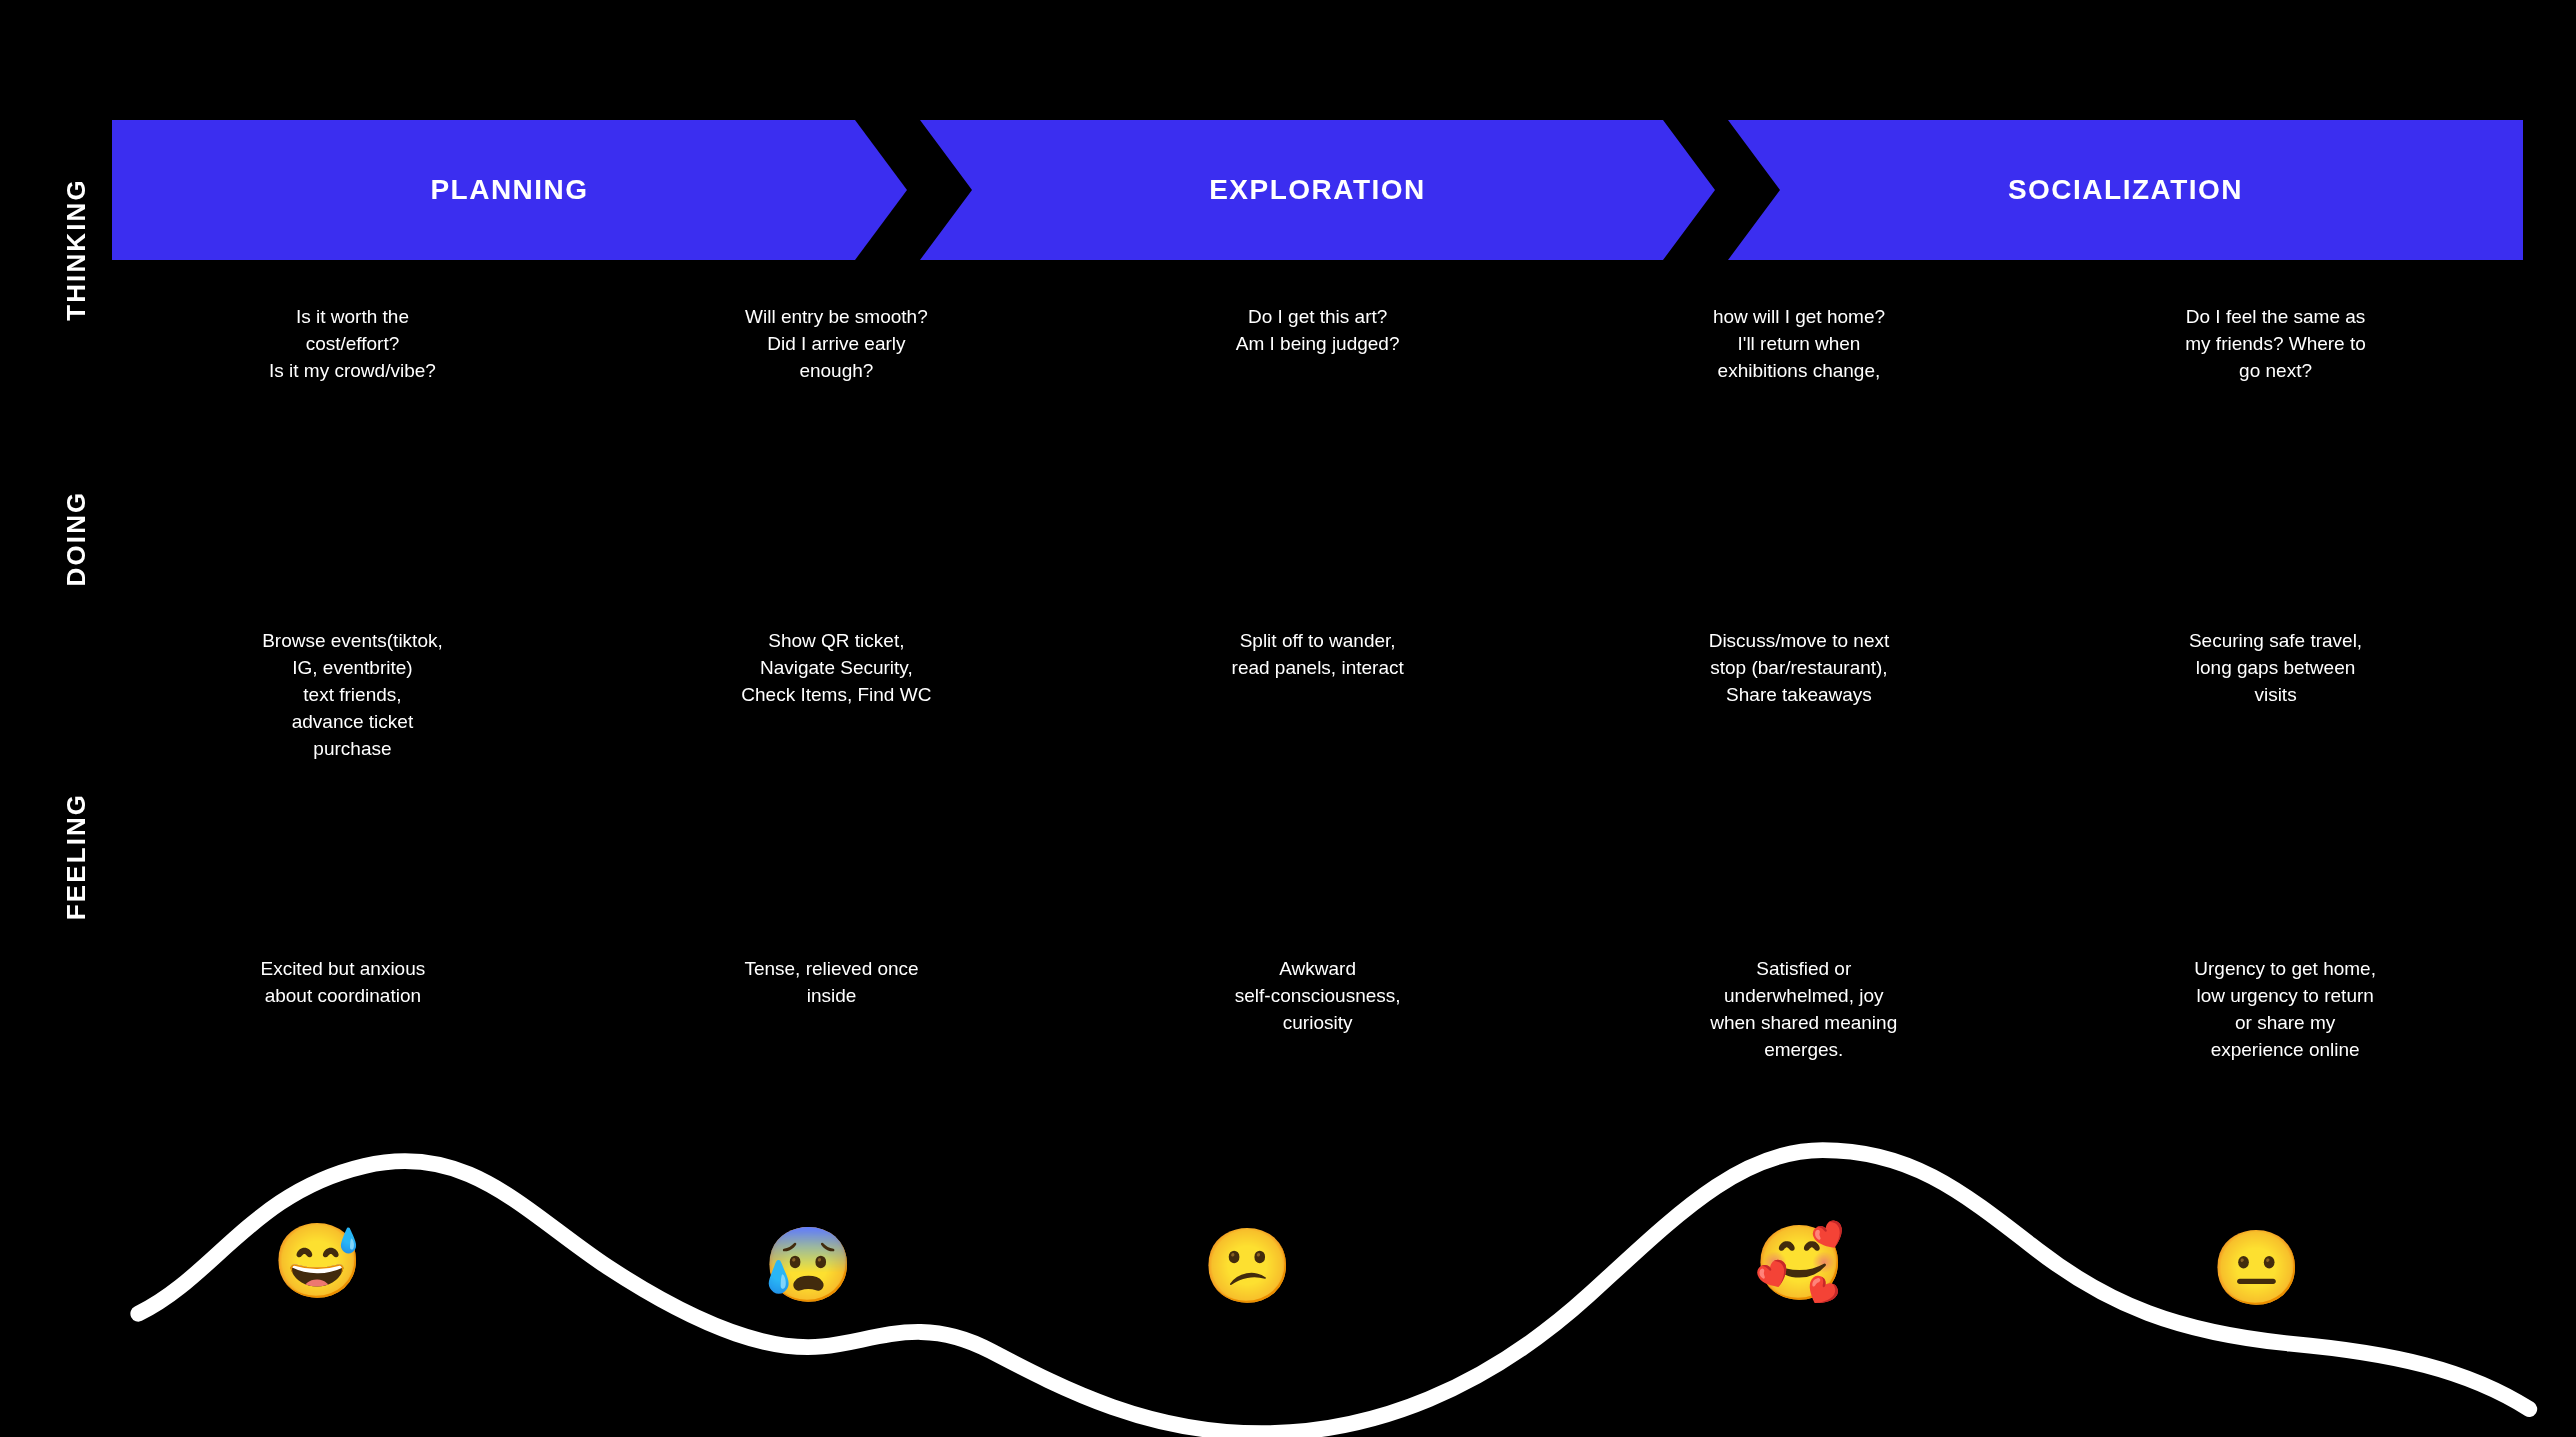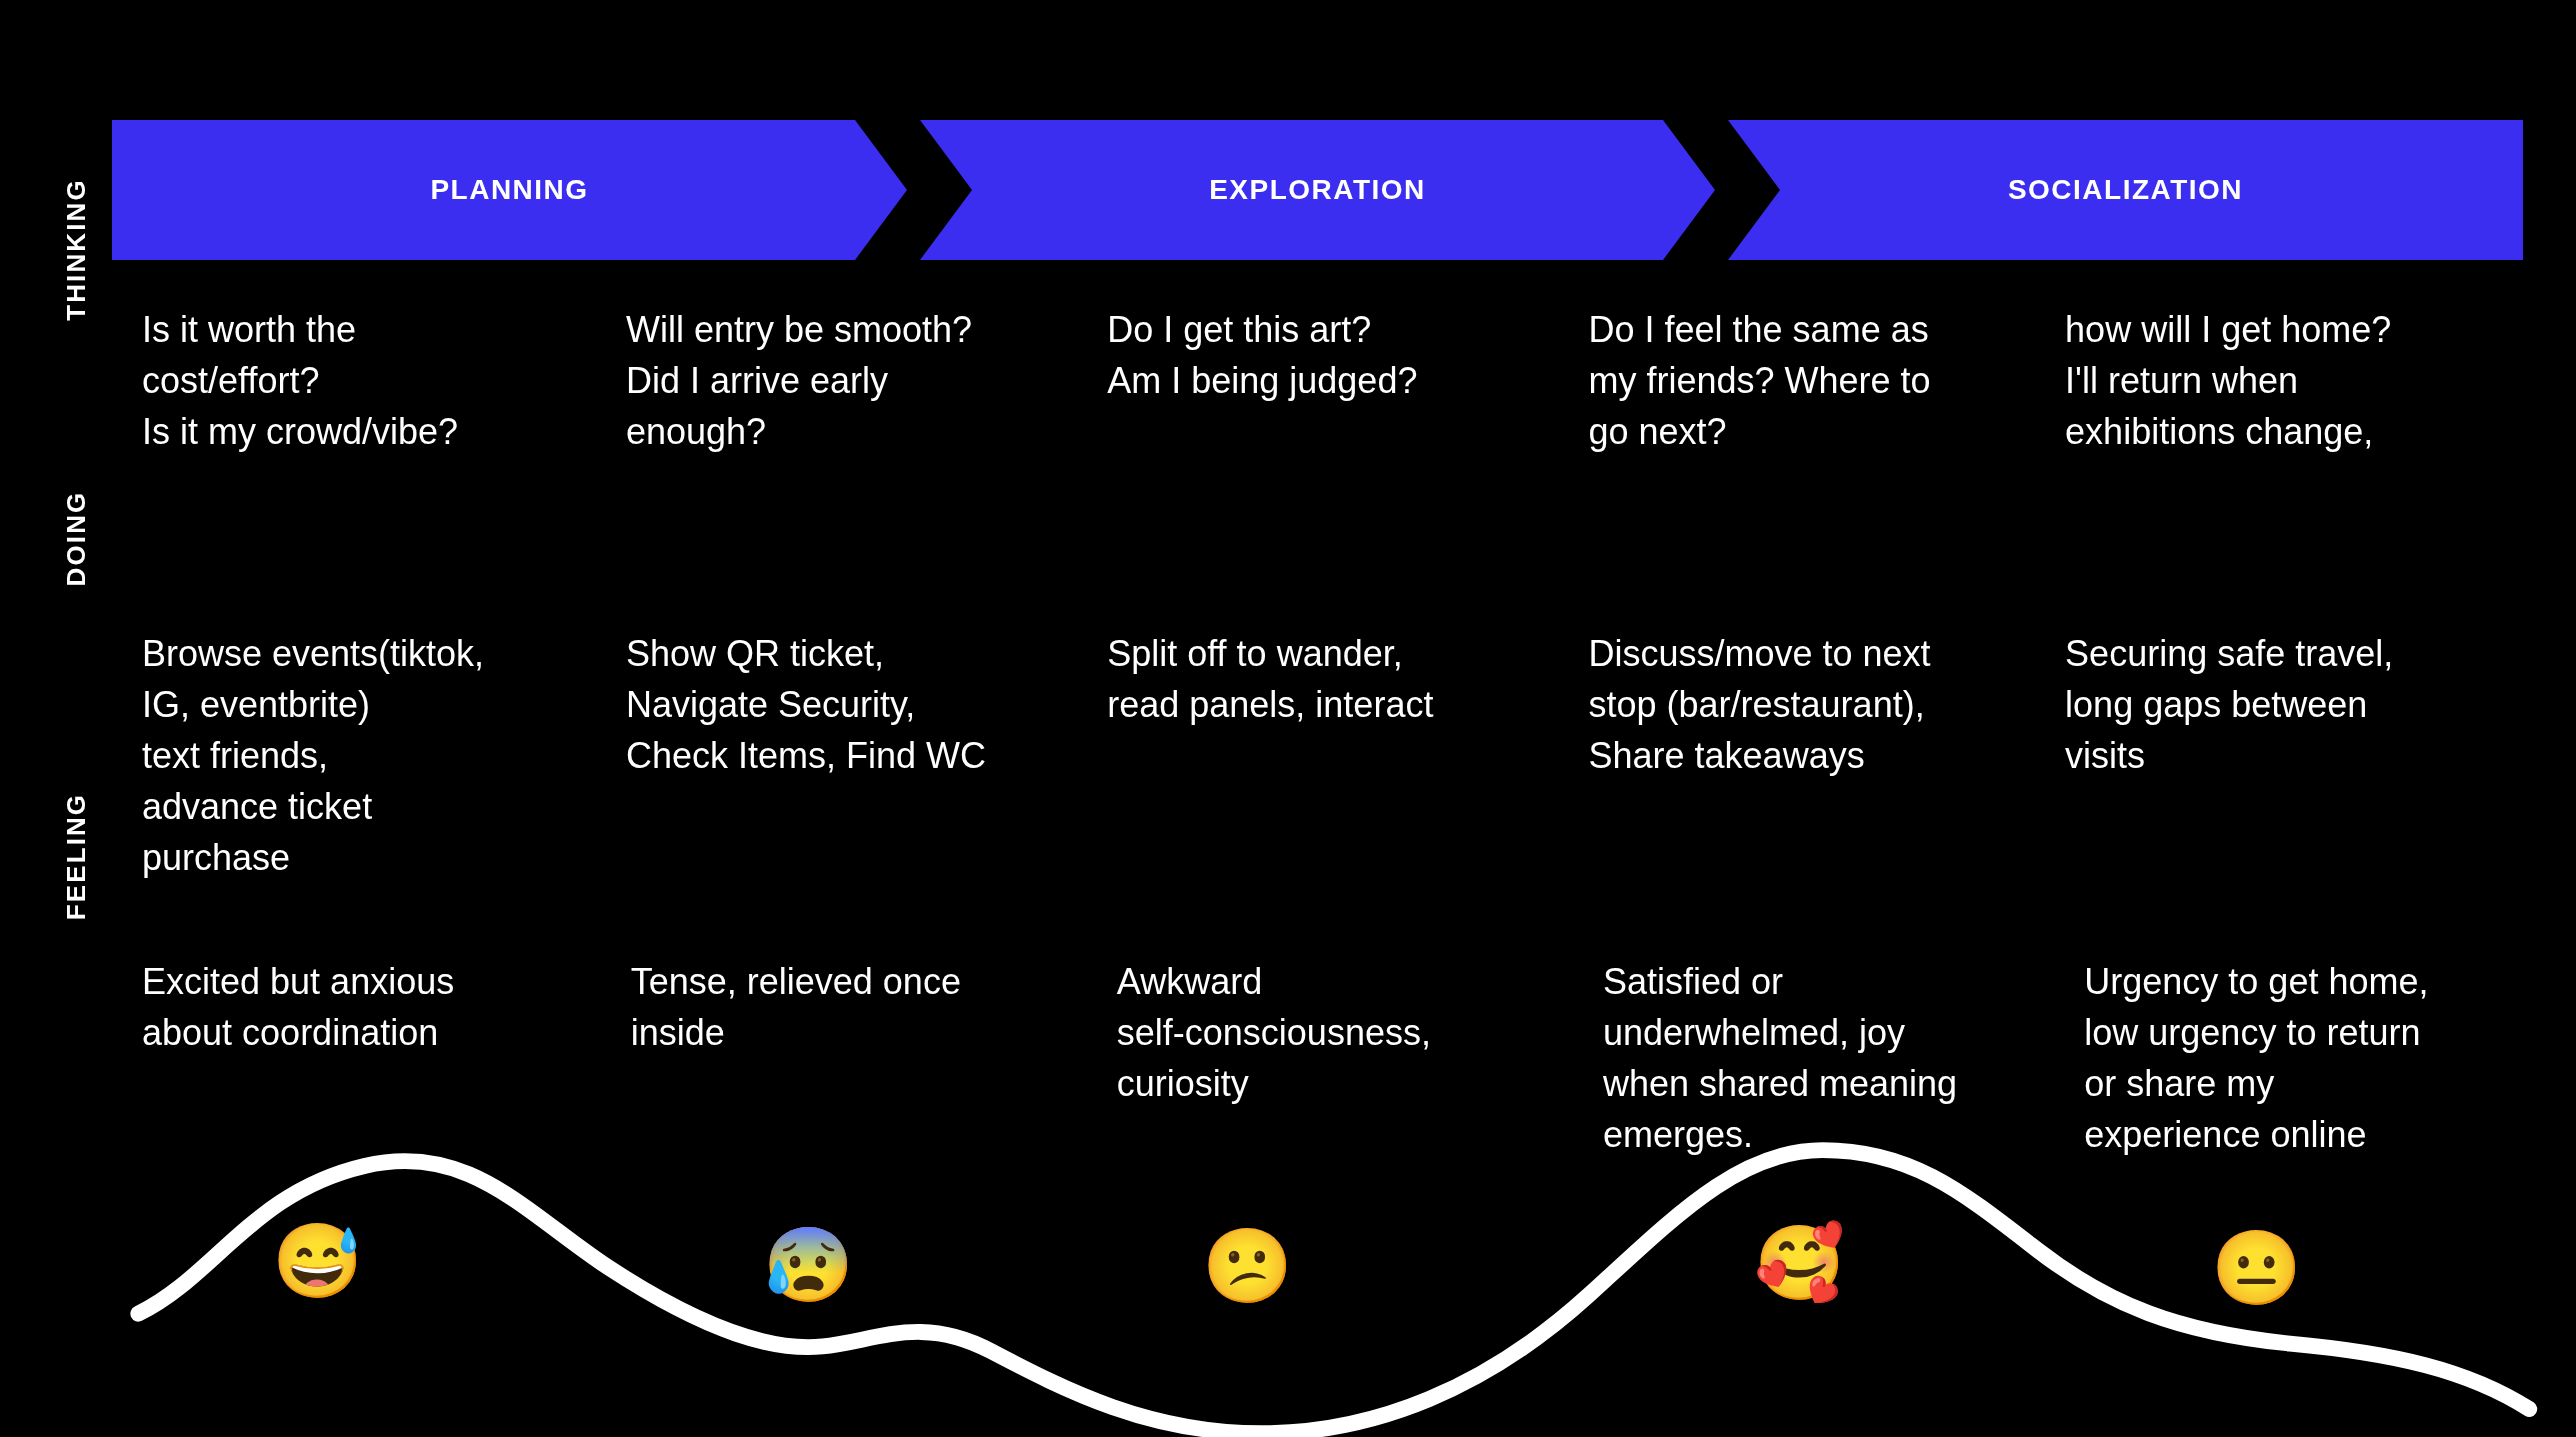--- a/index.html
+++ b/index.html
@@ -89,24 +89,25 @@
     padding-right: 37px;
     box-sizing: border-box;
   }
   .cell:nth-child(1) { padding-left: 30px; }
   .cell:nth-child(2) { padding-left: 26px; }
   .cell:nth-child(3) { padding-left: 23.4px; }
   .cell:nth-child(4) { padding-left: 23.4px; }
   .cell:nth-child(5) { padding-left: 18.7px; }
 
   .cell-text {
-    font-size: 36px;
+    font-size: 19px;
     line-height: 1.42;
     white-space: pre-line;
     color: #ffffff;
+    text-align: center;
   }
 
   
   #emotion-curve-wrap {
     position: absolute;
     left: 0;
     top: 1080px;
     width: 2576px;
     height: 358px;
   }
@@ -151,28 +152,28 @@
   <div class="cell">
     <div class="cell-text">Will entry be smooth?
 Did I arrive early
 enough?</div>
   </div>
   <div class="cell">
     <div class="cell-text">Do I get this art?
 Am I being judged?</div>
   </div>
   <div class="cell">
+    <div class="cell-text">how will I get home?
+I'll return when
+exhibitions change,</div>
+  </div>
+  <div class="cell">
     <div class="cell-text">Do I feel the same as
 my friends? Where to
 go next?</div>
-  </div>
-  <div class="cell">
-    <div class="cell-text">how will I get home?
-I'll return when
-exhibitions change,</div>
   </div>
 </div>
 
 <div class="content-row" id="row-doing">
   <div class="cell">
     <div class="cell-text">Browse events(tiktok,
 IG, eventbrite)
 text friends,
 advance ticket
 purchase</div>

